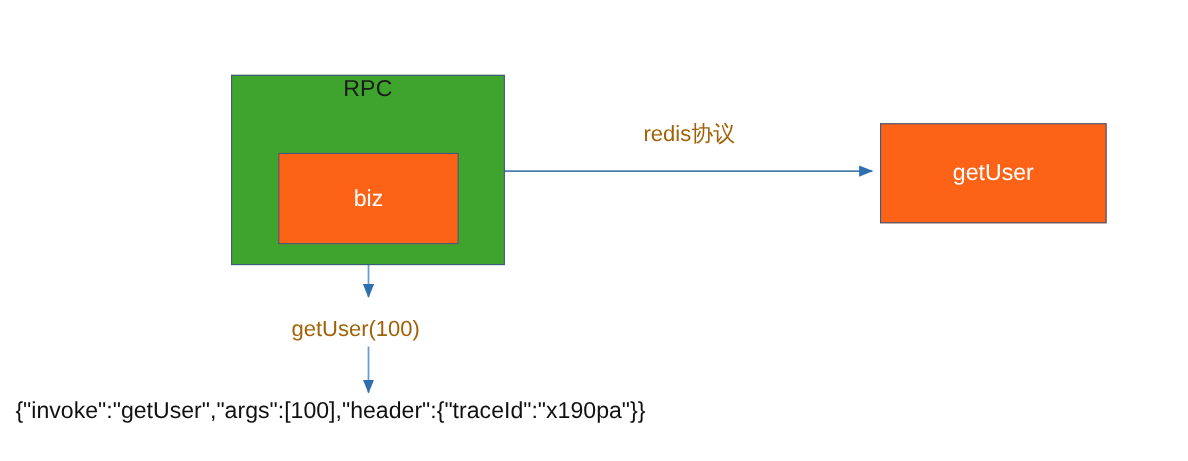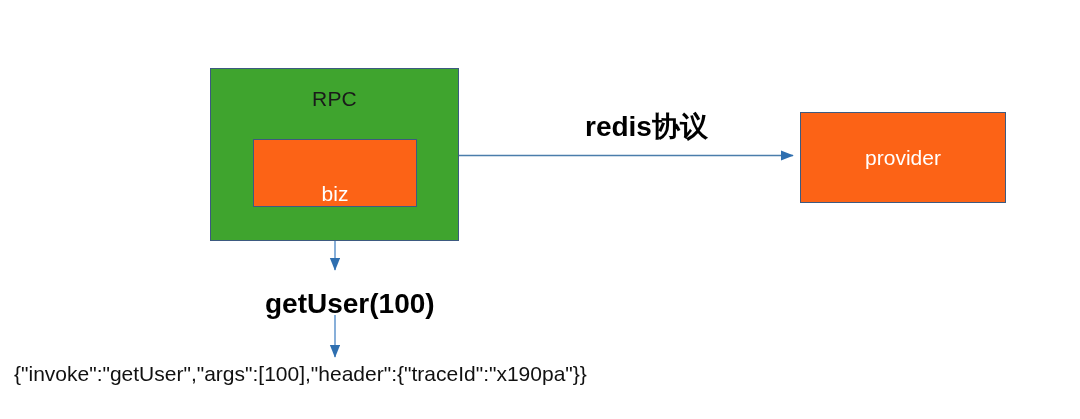--- a/index.html
+++ b/index.html
@@ -35,54 +35,51 @@
   .node-rpc {
     left: 210px;
     top: 68px;
     width: 249px;
     height: 173px;
     background: #3FA42E;
     align-items: flex-start;
     justify-content: center;
   }
   .node-rpc .node-label {
-    margin-top: 18px;
     color: #1a1a1a;
     font-size: 21px;
     letter-spacing: 0.2px;
   }
   .node-biz {
     left: 253px;
     top: 139px;
     width: 164px;
-    height: 68px;
+    height: 83px;
     background: #FC6316;
-    align-items: flex-end;
   }
   .node-biz .node-label {
     color: #ffffff;
     font-size: 21px;
   }
   .node-provider {
     left: 800px;
     top: 112px;
     width: 206px;
     height: 91px;
     background: #FC6316;
   }
   .node-provider .node-label {
     color: #ffffff;
     font-size: 21px;
   }
   .edge-label {
     position: absolute;
-    color: #000000;
-    font-size: 28px;
+    color: #a16207;
+    font-size: 20px;
     white-space: nowrap;
-    font-weight: bold;
   }
   .edge-label-redis {
     left: 585px;
     top: 108px;
   }
   .edge-label-getuser {
     left: 265px;
     top: 288px;
     text-align: center;
   }
@@ -116,21 +113,21 @@
 
   <div class="node node-rpc">
     <span class="node-label">RPC</span>
   </div>
 
   <div class="node node-biz">
     <span class="node-label">biz</span>
   </div>
 
   <div class="node node-provider">
-    <span class="node-label">provider</span>
+    <span class="node-label">getUser</span>
   </div>
 
   <div class="edge-label edge-label-redis">redis协议</div>
 
   <div class="edge-label edge-label-getuser">getUser(100)</div>
 
   <div class="payload-text">{"invoke":"getUser","args":[100],"header":{"traceId":"x190pa"}}</div>
 
 </div>
 

